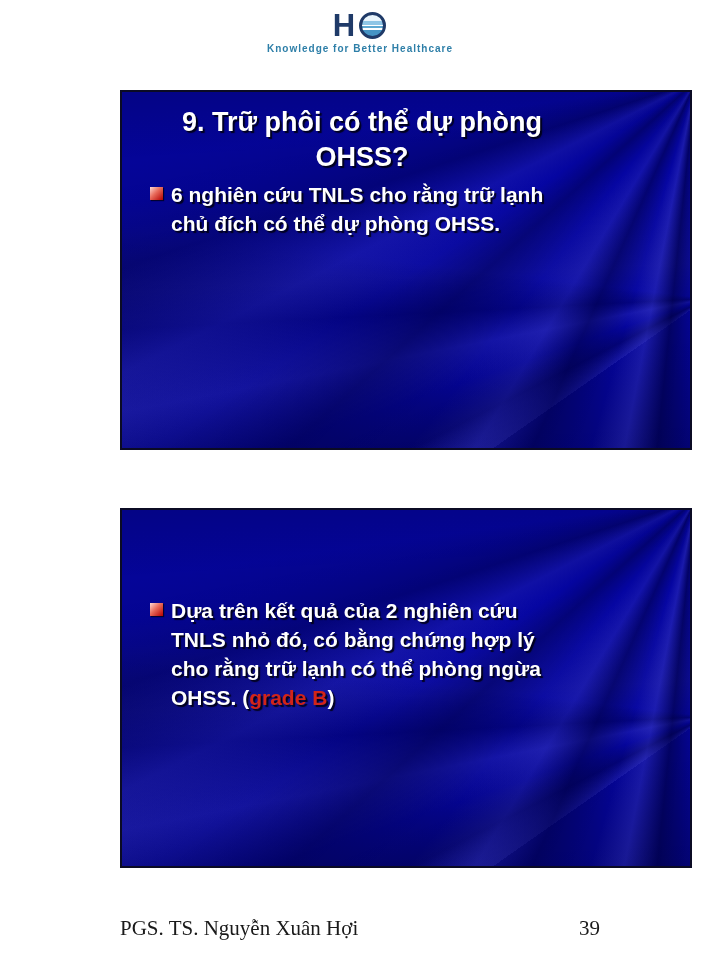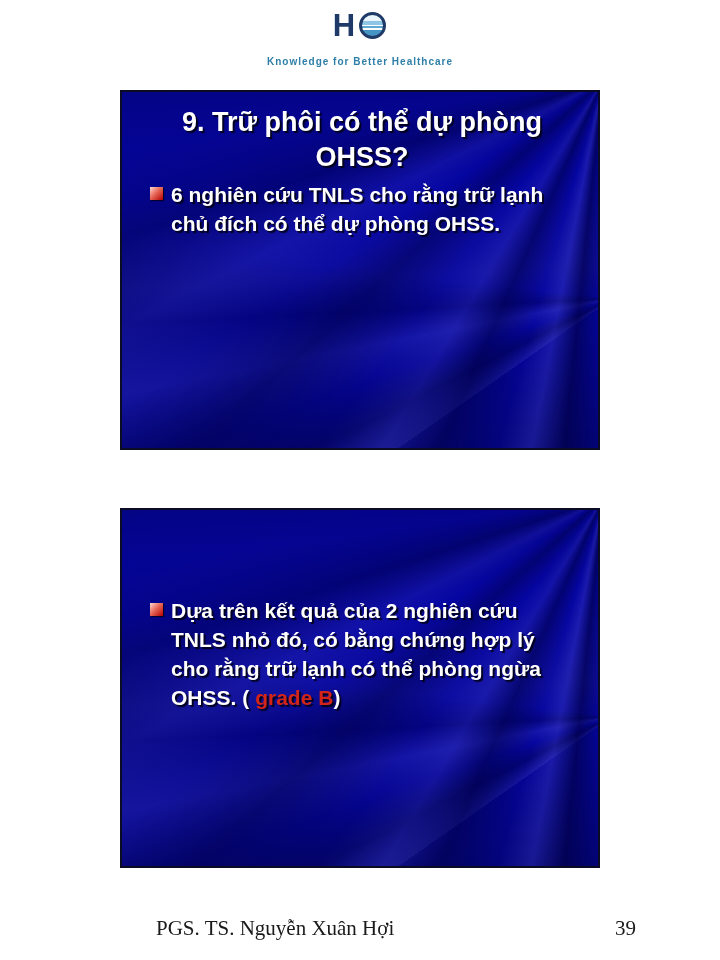--- a/index.html
+++ b/index.html
@@ -42,32 +42,32 @@
     margin: 0 1px;
     background: linear-gradient(to bottom,
       #eaf5fc 0%, #eaf5fc 30%,
       #8fc6e6 30%, #8fc6e6 46%,
       #ffffff 46%, #ffffff 52%,
       #5fa9d2 52%, #5fa9d2 64%,
       #ffffff 64%, #ffffff 70%,
       #4694c4 70%, #4694c4 100%);
   }
   .tagline {
-    margin-top: 15px;
+    margin-top: 2px;
     font-size: 10px;
     letter-spacing: 1px;
     color: #2e7fa8;
     font-weight: bold;
   }
 
   
   .slide {
     position: absolute;
     left: 120px;
-    width: 480px;
+    width: 572px;
     height: 360px;
     border: 2px solid #0b0b24;
     background-color: #0505a2;
     background-image:
       conic-gradient(from 180deg at 101% -3%,
         rgba(0,0,60,0.00) 0deg,
         rgba(0,0,55,0.55) 6deg,
         rgba(80,80,210,0.28) 11deg,
         rgba(0,0,55,0.00) 16deg,
         rgba(0,0,65,0.50) 24deg,
@@ -126,35 +126,34 @@
     box-shadow: 1px 1px 1px rgba(0,0,10,0.7);
   }
   .bullet-text {
     display: block;
     padding-left: 21px;
     font-size: 21px;
     font-weight: bold;
     line-height: 29px;
     text-shadow: 2px 2px 1px rgba(0,0,10,0.85);
   }
-  .red-text { color: #d32419; padding-left: 6px; }
+  .red-text { color: #d32419; }
 
   
   .footer {
     position: absolute;
     left: 120px;
     width: 480px;
     top: 916px;
     display: flex;
     justify-content: space-between;
     align-items: baseline;
     font-family: "Liberation Serif", serif;
     font-size: 21px;
     color: #1a1a1a;
-    margin-left: 36px;
   }
 </style>
 </head>
 <body>
 
 <div class="page">
 
   <div class="logo-wrap">
     <div class="logo-line">
       <span>H</span>

